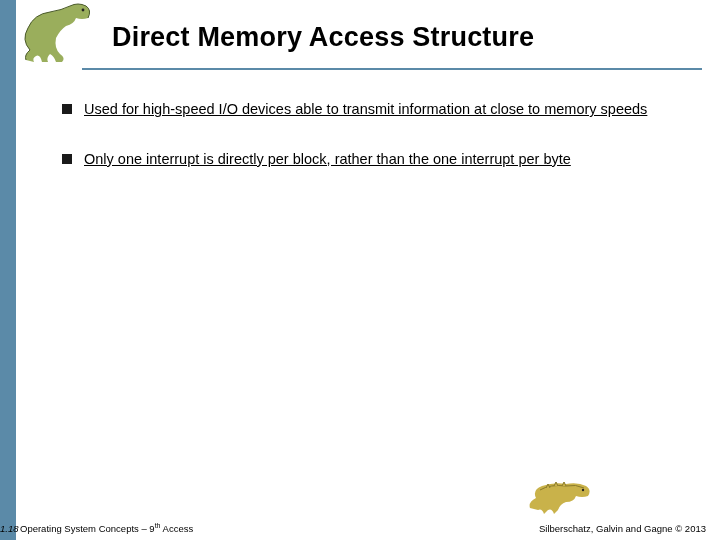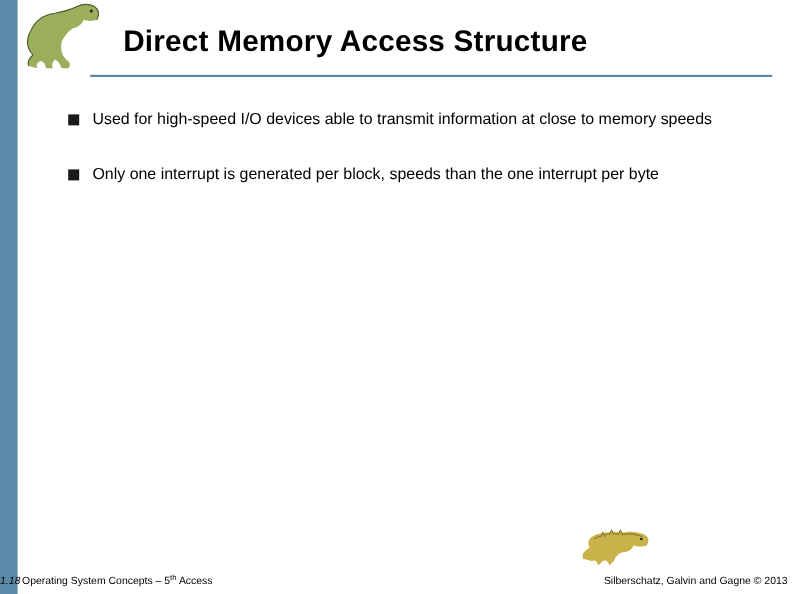--- a/index.html
+++ b/index.html
@@ -33,20 +33,21 @@
     left: 62px; top: 100px;
     width: 616px;
   }
   .bullet-item {
     display: flex;
     align-items: flex-start;
     margin-bottom: 30px;
     font-size: 14.5px;
     line-height: 1.35;
     color: #000;
+    text-decoration: underline;
   }
   .bullet-box {
     flex: 0 0 10px;
     width: 10px; height: 10px;
     background: #1a1a1a;
     margin-top: 4px;
     margin-right: 12px;
   }
   .bullet-text { flex: 1; }
 
@@ -55,21 +56,21 @@
   .foot-left {
     position: absolute; left: 20px; bottom: 6px;
     font-size: 9.5px; color: #000;
   }
   .foot-left sup { font-size: 7px; }
   .foot-center {
     position: absolute; left: 0; bottom: 6px; width: 720px;
     text-align: left; font-size: 9.5px; color: #000; font-style: italic;
   }
   .foot-right {
-    position: absolute; right: 4px; bottom: 6px;
+    position: absolute; right: 14px; bottom: 6px;
     font-size: 9.5px; color: #000; margin-top: 40px;
   }
   .bottom-dino {
     position: absolute; right: 18px; bottom: 22px;
     width: 72px; height: 40px;
   }
   .bottom-dino svg { width: 100%; height: 100%; }
 </style>
 </head>
 <body>
@@ -89,34 +90,34 @@
   <div class="title">Direct Memory Access Structure</div>
   <div class="title-rule"></div>
 
   <div class="body">
     <div class="bullet-item">
       <div class="bullet-box"></div>
       <div class="bullet-text">Used for high-speed I/O devices able to transmit information at close to memory speeds</div>
     </div>
     <div class="bullet-item">
       <div class="bullet-box"></div>
-      <div class="bullet-text">Only one interrupt is generated per block, speeds than the one interrupt per byte</div>
+      <div class="bullet-text">Only one interrupt is directly per block, rather than the one interrupt per byte</div>
     </div>
   </div>
 
   <div class="bottom-dino">
     <svg viewBox="0 0 72 40">
       <path d="M4 30 Q2 24 10 20 Q6 12 16 8 Q28 4 40 6 Q52 4 60 8 Q66 12 62 18 Q56 20 50 18 Q48 24 40 24 Q34 26 32 32 L28 36 Q26 30 22 32 L18 36 Q16 30 12 32 Z" fill="#c9b24a"></path>
       <path d="M14 12 Q24 6 40 8 Q50 6 58 10" fill="none" stroke="#8a7a2a" stroke-width="1"></path>
       <circle cx="57" cy="12" r="1.2" fill="#222"></circle>
       <path d="M20 10 L22 6 L24 10 M28 8 L30 4 L32 8 M36 8 L38 4 L40 8" stroke="#8a7a2a" stroke-width="1" fill="#c9b24a"></path>
     </svg>
   </div>
 
   <div class="footer">
     <div class="foot-left">
-      <span>Operating System Concepts – 5</span><sup>th</sup><span> Access</span>
+      <span>Operating System Concepts – 9</span><sup>th</sup><span> Access</span>
     </div>
     <div class="foot-center">1.18</div>
     <div class="foot-right">Silberschatz, Galvin and Gagne © 2013</div>
   </div>
 
 </div>
 
 </body></html>

